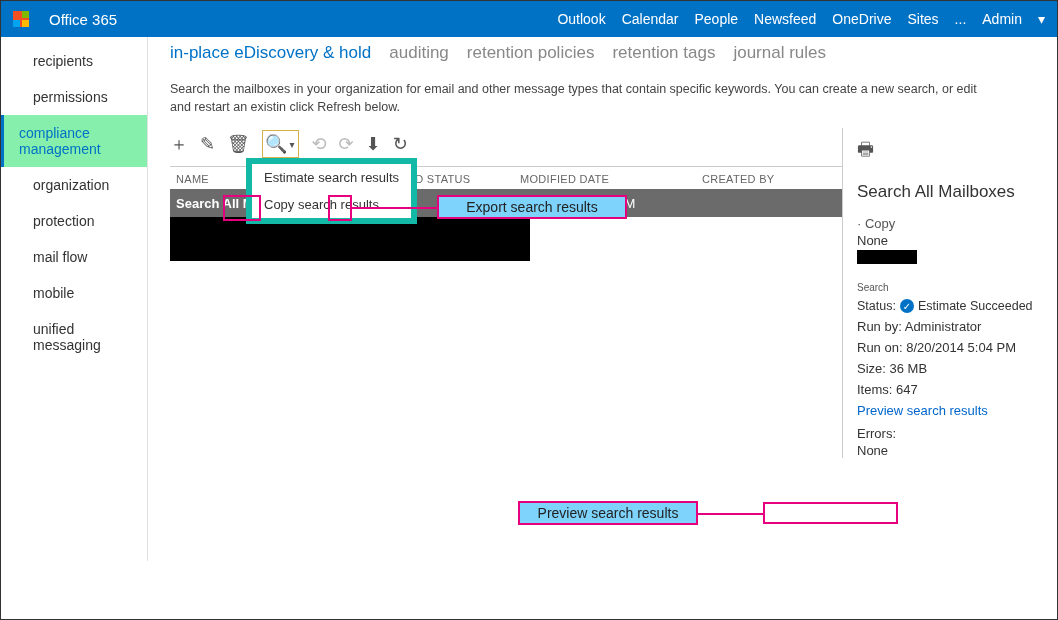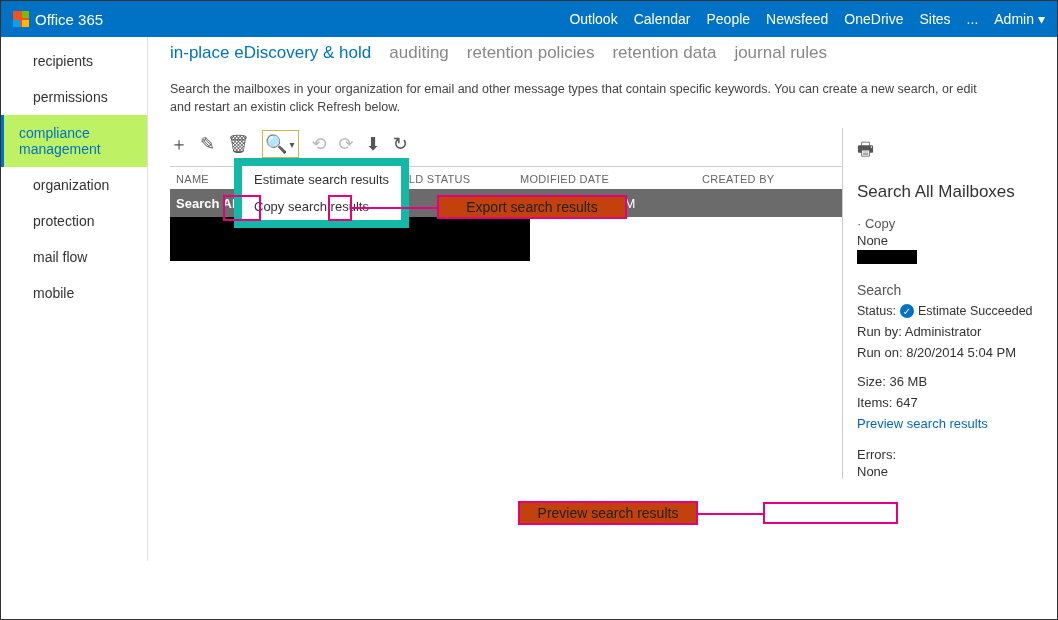--- a/index.html
+++ b/index.html
@@ -1,35 +1,35 @@
 <!DOCTYPE html>
 <html><head>
 <meta charset="utf-8">
 <style>
   * { box-sizing: border-box; margin: 0; padding: 0; font-family: "Segoe UI", Arial, sans-serif; }
   html, body { width: 1058px; height: 620px; background: #fff; overflow: hidden; }
   .frame { width: 1058px; height: 620px; border: 1px solid #333; position: relative; }
 
   
   .topbar { background: #0072c6; color: #fff; height: 36px; display: flex; align-items: center; padding: 0 12px; font-size: 14px; }
-  .topbar .brand { display: flex; align-items: center; gap: 6px; font-size: 15px; }
+  .topbar .brand { display: flex; align-items: center; gap: 20px; font-size: 15px; }
   .topbar .brand svg { flex: none; }
   .topbar .spacer { flex: 1; }
   .topbar .navlinks { display: flex; gap: 16px; align-items: center; font-size: 14px; }
   .topbar .navlinks span { cursor: pointer; }
-  .topbar .admin { display:flex; align-items:center; gap:4px; cursor:pointer; }
+  .topbar .admin { display:flex; align-items:center; gap:16px; cursor:pointer; }
 
   .pagetitle { color: #2a6496; font-size: 26px; font-weight: 300; padding: 14px 20px 10px; }
 
   .body { display: flex; height: calc(100% - 36px - 58px); }
 
   
   .sidebar { width: 200px; border-right: 1px solid #e0e0e0; padding-top: 6px; font-size: 14px; color: #333; }
   .sidebar .item { padding: 10px 32px; cursor: pointer; }
-  .sidebar .item.active { color: #0072c6; border-left: 3px solid #0072c6; padding-left: 15px; background: #bef264; }
+  .sidebar .item.active { color: #0072c6; border-left: 3px solid #0072c6; padding-left: 15px; background: #86efac; }
 
   
   .main { flex: 1; display: flex; flex-direction: column; padding: 0 0 0 22px; position: relative; }
 
   .tabs { display: flex; gap: 18px; font-size: 17px; padding: 6px 0 18px; flex-wrap: wrap; }
   .tabs .tab { color: #888; cursor: pointer; }
   .tabs .tab.active { color: #0072c6; }
 
   .desc { font-size: 12.5px; color: #444; line-height: 1.4; padding-bottom: 14px; max-width: 820px; }
 
@@ -48,33 +48,33 @@
   .row.selected .col-name { font-weight: 600; padding-left: 6px; }
 
   .blackbar { background:#000; height: 44px; width: 360px; margin-top:0; }
 
   
   .details { width: 215px; border-left: 1px solid #ccc; padding: 8px 12px 0 14px; font-size: 12.5px; color: #333; margin-top: -38px; }
   .details .printer { text-align:left; font-size:18px; color:#555; cursor:pointer; padding-bottom:10px; }
   .details h3 { font-size: 17px; font-weight: 400; color: #333; margin: 6px 0 14px; }
   .details .label { color:#555; font-size:13px; margin-top: 8px; }
   .details .value { color:#333; font-size:13px; margin-top: 2px; }
-  .details .section { color:#555; font-size:14px; margin-top: 10px; padding-top: 8px; }
+  .details .section { color:#555; font-size:10px; margin-top: 10px; padding-top: 8px; }
   .details .blackstrip { background:#000; height:14px; width:60px; margin-top:2px; }
   .details .linkish { color:#0066cc; cursor:pointer; }
   .statusline { display:flex; align-items:center; gap:4px; margin-top:6px; }
   .statusline .checkball { width:14px; height:14px; border-radius:50%; background:#0072c6; color:#fff; font-size:10px; display:flex; align-items:center; justify-content:center; }
 
   
-  .callout { position:absolute; border:2px solid #e6007e; background:#c2410c; font-size:14px; color:#222; padding:4px 14px; display:flex; align-items:center; justify-content:center; z-index:50; }
+  .callout { position:absolute; border:2px solid #e6007e; background:#7dd3fc; font-size:14px; color:#222; padding:4px 14px; display:flex; align-items:center; justify-content:center; z-index:50; }
   .callline { position:absolute; height:2px; background:#e6007e; z-index:49; }
   .highlightbox { position:absolute; border:2px solid #e6007e; z-index:48; pointer-events:none; }
 
   
-  .dd { position:absolute; top:28px; left:64px; border:8px solid #14b8a6; background:#fff; font-size:13px; color:#333; z-index:45; }
+  .dd { position:absolute; top:28px; left:76px; border:6px solid #14b8a6; background:#fff; font-size:13px; color:#333; z-index:45; }
   .dd .dditem { padding:6px 12px; cursor:pointer; white-space:nowrap; }
 </style>
 </head>
 <body>
 <div class="frame">
 
 <div class="topbar">
   <div class="brand">
     <svg width="16" height="16" viewBox="0 0 16 16">
           <rect width="16" height="16" fill="#f25022"></rect>
@@ -105,29 +105,30 @@
 <div class="body">
 
   <div class="sidebar">
     <div class="item">recipients</div>
     <div class="item">permissions</div>
     <div class="item active">compliance management</div>
     <div class="item">organization</div>
     <div class="item">protection</div>
     <div class="item">mail flow</div>
     <div class="item">mobile</div>
+    <div class="item">unified messaging</div>
   </div>
 
   <div class="main">
 
     <div class="tabs">
       <div class="tab active">in-place eDiscovery &amp; hold</div>
       <div class="tab">auditing</div>
       <div class="tab">retention policies</div>
-      <div class="tab">retention data</div>
+      <div class="tab">retention tags</div>
       <div class="tab">journal rules</div>
     </div>
 
     <div class="desc">Search the mailboxes in your organization for email and other message types that contain specific keywords. You can create a new search, or edit and restart an existin click Refresh below.</div>
 
     <div class="toolbar">
       <span class="ico">＋</span>
       <span class="ico">✎</span>
       <span class="ico">🗑</span>
       <span class="ico searchgrp" style="border:1px solid #d4b24c; padding:2px 2px;">
@@ -182,26 +183,26 @@
         <div class="section">Search</div>
 
         <div class="statusline">
           <span>Status:</span>
           <span class="checkball">✓</span>
           <span>Estimate Succeeded</span>
         </div>
 
         <div class="value" style="margin-top:6px"><span>Run by:</span> <span>Administrator</span></div>
         <div class="value" style="margin-top:6px"><span>Run on:</span> <span>8/20/2014 5:04 PM</span></div>
-        <div class="value" style="margin-top:14px"><span>Size:</span> <span>36 MB</span></div>
+        <div class="value" style="margin-top:6px"><span>Size:</span> <span>36 MB</span></div>
         <div class="value" style="margin-top:6px"><span>Items:</span> <span>647</span></div>
 
         <div class="value linkish" style="margin-top:6px;">Preview search results</div>
 
-        <div class="value" style="margin-top:16px">Errors:</div>
+        <div class="value" style="margin-top:8px">Errors:</div>
         <div class="value">None</div>
       </div>
     </div>
 
     <div class="highlightbox" style="top:465px; left:615px; width:135px; height:22px;"></div>
     <div class="callline" style="top:476px; left:550px; width:65px;"></div>
     <div class="callout" style="top:464px; left:370px; width:180px; height:24px;">Preview search results</div>
 
   </div>
 </div>

